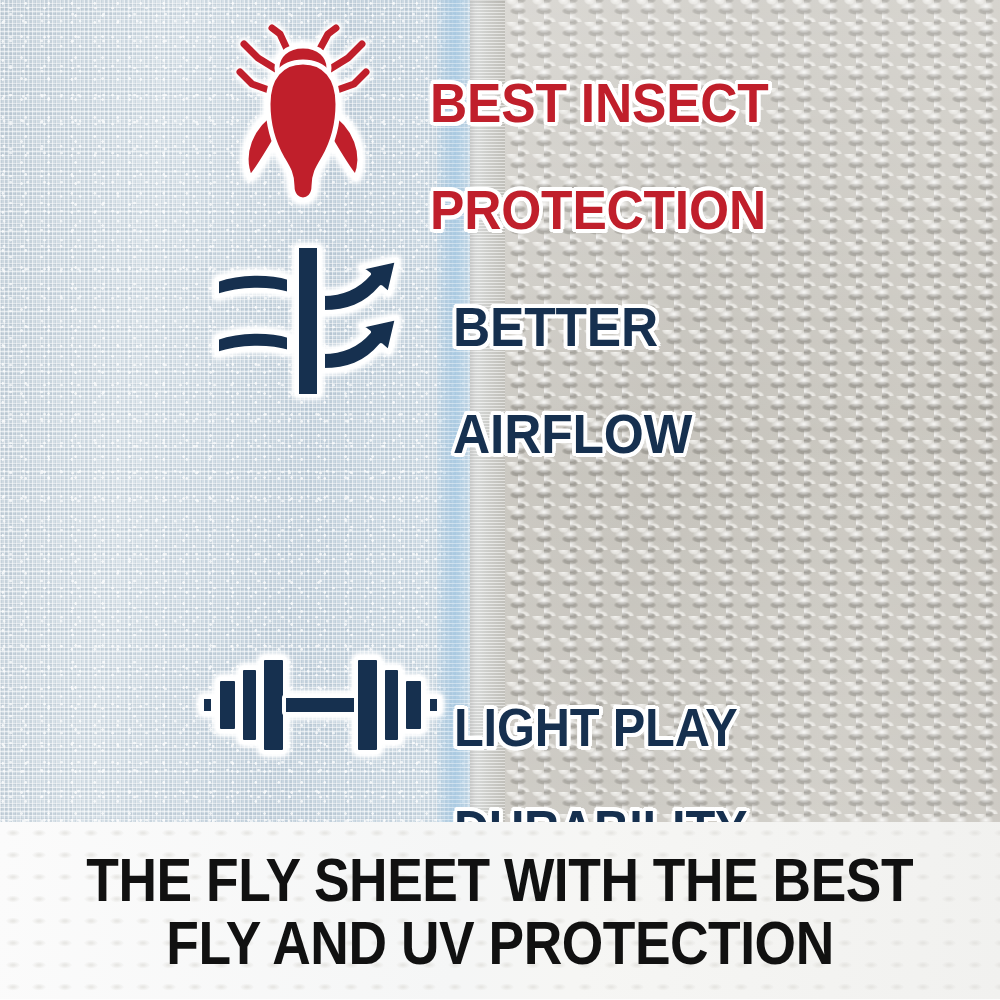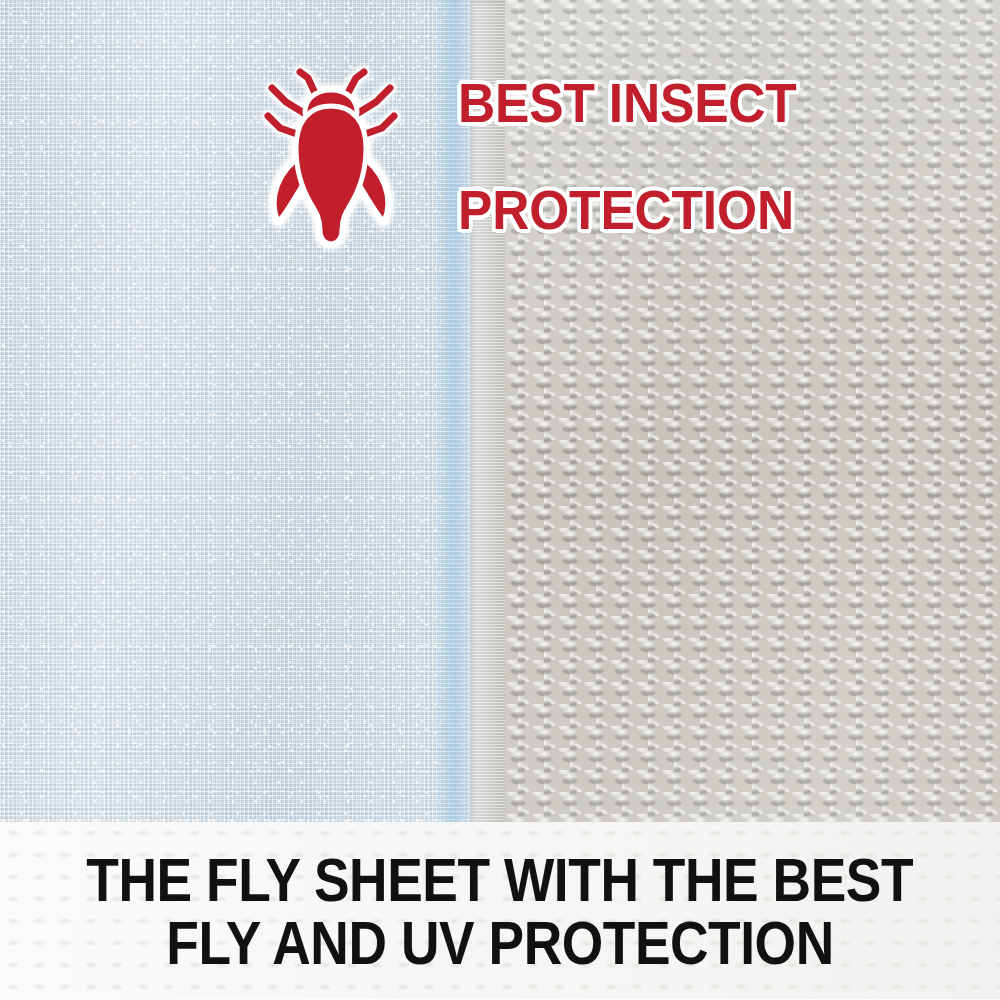--- a/index.html
+++ b/index.html
@@ -104,22 +104,21 @@
     left: 505px; top: 0; right: 0; height: 100%;
     background: linear-gradient(170deg, rgba(255,255,255,.34), rgba(255,255,255,.10) 45%, rgba(255,255,255,.30));
     pointer-events: none;
   }
 
   
   .features { position: absolute; inset: 0; }
   .feature {
     position: absolute;
     display: flex;
-    align-items: center;
-    margin-left: 28px;
+    align-items: flex-start;
   }
   .feat-icon {
     flex: 0 0 auto;
     display: flex;
     align-items: center;
     justify-content: center;
   }
   .feat-text {
     font-weight: 700;
     line-height: .96;
@@ -245,22 +244,70 @@
             <path d="M75 128 C79 140 79 152 77 166" fill="none" stroke="#ffffff" stroke-width="4" opacity=".0"></path>
           </g>
         </svg>
       </div>
       <div class="feat-text outlined-red">
         <span class="ln">BEST INSECT</span>
         <span class="ln">PROTECTION</span>
       </div>
     </div>
 
-
-
+    <div class="feature" id="row-airflow">
+      <div class="feat-icon">
+        <svg viewBox="0 0 200 150" width="200" height="150" class="icon-shadow" aria-hidden="true">
+          <g fill="#16304F" stroke="#ffffff" stroke-width="4" stroke-linejoin="round">
+
+            <rect x="86" y="0" width="22" height="150" rx="1"></rect>
+
+            <path d="M6 34 C30 26 58 26 78 32 L78 48 C58 42 30 42 6 50 Z"></path>
+            <path d="M6 92 C30 84 58 84 78 90 L78 106 C58 100 30 100 6 108 Z"></path>
+
+            <path d="M112 48 C132 48 146 42 158 28 L150 22 L186 14 L178 48 L170 41
+                     C154 60 136 66 112 66 Z"></path>
+            <path d="M112 106 C132 106 146 100 158 86 L150 80 L186 72 L178 106 L170 99
+                     C154 118 136 124 112 124 Z"></path>
+          </g>
+        </svg>
+      </div>
+      <div class="feat-text outlined-navy">
+        <span class="ln">BETTER</span>
+        <span class="ln">AIRFLOW</span>
+      </div>
+    </div>
+
+
+    <div class="feature" id="row-durability">
+      <div class="feat-icon">
+        <svg viewBox="0 0 248 104" width="248" height="104" class="icon-shadow" aria-hidden="true">
+          <g fill="#16304F" stroke="#ffffff" stroke-width="4" stroke-linejoin="round">
+
+            <rect x="6" y="45" width="11" height="16" rx="2"></rect>
+
+            <rect x="22" y="27" width="19" height="52" rx="3"></rect>
+            <rect x="45" y="16" width="17" height="74" rx="3"></rect>
+            <rect x="66" y="6" width="23" height="94" rx="3"></rect>
+
+            <rect x="88" y="44" width="74" height="18" rx="2"></rect>
+
+            <rect x="160" y="6" width="23" height="94" rx="3"></rect>
+            <rect x="187" y="16" width="17" height="74" rx="3"></rect>
+            <rect x="208" y="27" width="19" height="52" rx="3"></rect>
+
+            <rect x="232" y="45" width="11" height="16" rx="2"></rect>
+          </g>
+        </svg>
+      </div>
+      <div class="feat-text outlined-navy">
+        <span class="ln">LIGHT PLAY</span>
+        <span class="ln">DURABILITY</span>
+      </div>
+    </div>
 
   </div>
 
   <div class="banner">
     <div class="banner-line">THE FLY SHEET WITH THE BEST</div>
     <div class="banner-line">FLY AND UV PROTECTION</div>
   </div>
 
 </div>
 

